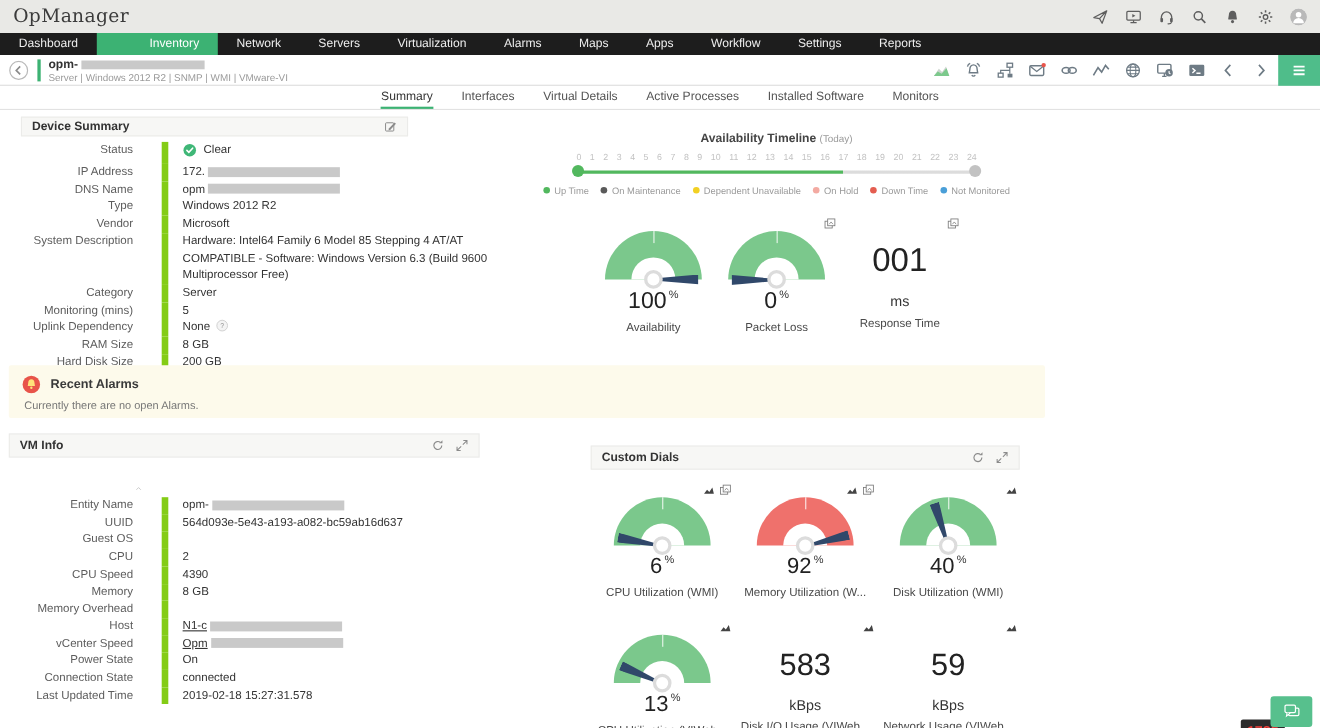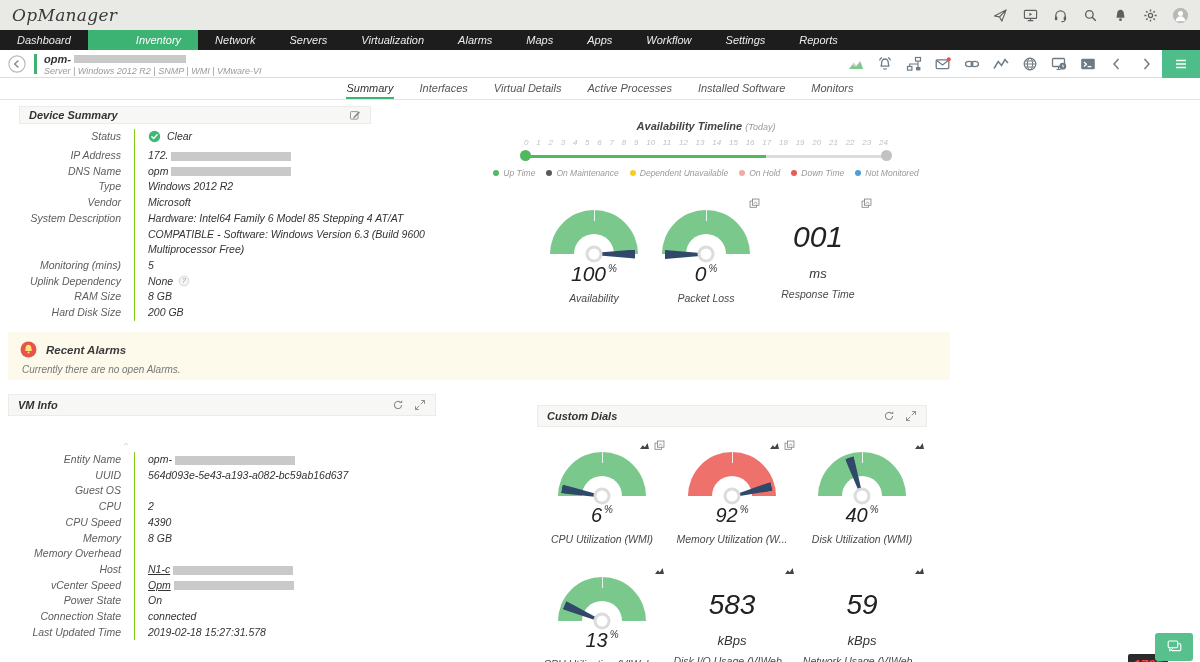--- a/index.html
+++ b/index.html
@@ -1,18 +1,18 @@
 <!DOCTYPE html>
 <html><head>
 <meta charset="utf-8">
 <style>
   * { margin:0; padding:0; box-sizing:border-box; }
   html,body { background:#fff; }
   body { font-family:"Liberation Sans", sans-serif; }
-  #page { position:relative; width:1200px; height:662px; background:#fff; overflow:hidden;font-style:italic; }
+  #page { position:relative; width:1200px; height:662px; background:#fff; overflow:hidden; }
 
   
   .app-header { position:absolute; left:0; top:0; width:1200px; height:30px; background:#e9e9e6;
     display:flex; align-items:center; justify-content:space-between; padding:0 12px; }
   .logo { font-family:"DejaVu Serif", serif; font-size:17px; color:#3b3b3b; letter-spacing:.3px; }
   .topbar-icons { display:flex; align-items:center; gap:15px; }
   .topbar-icons .ticon { width:15px; height:15px; color:#5e5e5e; cursor:pointer; }
   .ticon svg, .icon svg { width:100%; height:100%; display:block; }
   .avatar-wrap { width:18px; height:18px; border-radius:50%; background:#b9b9b9; overflow:hidden; }
 
@@ -44,22 +44,22 @@
   .panel-header { background:#f7f7f5; border:1px solid #ebebe9; display:flex; align-items:center;
     justify-content:space-between; padding:0 9px; font-size:11px; font-weight:bold; color:#333; }
   .ph-icons { display:flex; gap:10px; }
   .ph-icons .icon { width:12px; height:12px; color:#8b8b8b; cursor:pointer; }
 
   .ds-header { position:absolute; left:19px; top:106px; width:352px; height:18px; }
   .ds-fields { position:absolute; left:8px; top:129px; width:440px; }
 
   .field-row { display:flex; }
   .f-label { width:126px; text-align:right; padding-right:13px; font-size:10.5px; color:#5d5d5d; line-height:15.7px; }
-  .f-value { border-left:1px solid #84cc16; padding-left:13px; font-size:10.5px; color:#333; line-height:15.7px;
-    flex:1; min-height:15.7px; max-width:312px; }
+  .f-value { border-left:6px solid #84cc16; padding-left:13px; font-size:10.5px; color:#333; line-height:15.7px;
+    flex:1; min-height:15.7px; max-width:312px;margin-left:13px; }
   .f-value .redact { height:9px; width:120px; }
   .f-value a { color:#333; }
   .status-inline { display:inline-flex; align-items:center; gap:6px; }
   .status-inline .icon { width:13px; height:13px; }
   .help-badge { width:12px; height:12px; display:inline-block; vertical-align:-2px; margin-left:5px; }
 
   
   .timeline { position:absolute; left:520px; top:120px; width:372px; }
   .tl-title { text-align:center; font-size:11px; font-weight:bold; color:#444; }
   .tl-title .sub { font-weight:normal; font-size:9px; color:#999; }
@@ -330,20 +330,24 @@
         <div class="f-label">Type</div>
         <div class="f-value"><span>Windows 2012 R2</span></div>
       </div>
       <div class="field-row">
         <div class="f-label">Vendor</div>
         <div class="f-value"><span>Microsoft</span></div>
       </div>
       <div class="field-row">
         <div class="f-label">System Description</div>
         <div class="f-value"><span>Hardware: Intel64 Family 6 Model 85 Stepping 4 AT/AT COMPATIBLE - Software: Windows Version 6.3 (Build 9600 Multiprocessor Free)</span></div>
+      </div>
+      <div class="field-row">
+        <div class="f-label">Category</div>
+        <div class="f-value"><span>Server</span></div>
       </div>
       <div class="field-row">
         <div class="f-label">Monitoring (mins)</div>
         <div class="f-value"><span>5</span></div>
       </div>
       <div class="field-row">
         <div class="f-label">Uplink Dependency</div>
         <div class="f-value"><span>None</span><span class="icon help-badge"><svg viewBox="0 0 16 16" xmlns="http://www.w3.org/2000/svg">
               <circle cx="8" cy="8" r="6.5" fill="#f4f4f4" stroke="#c9c9c9"></circle>
               <text x="8" y="11" font-size="8.5" text-anchor="middle" fill="#999">?</text>

